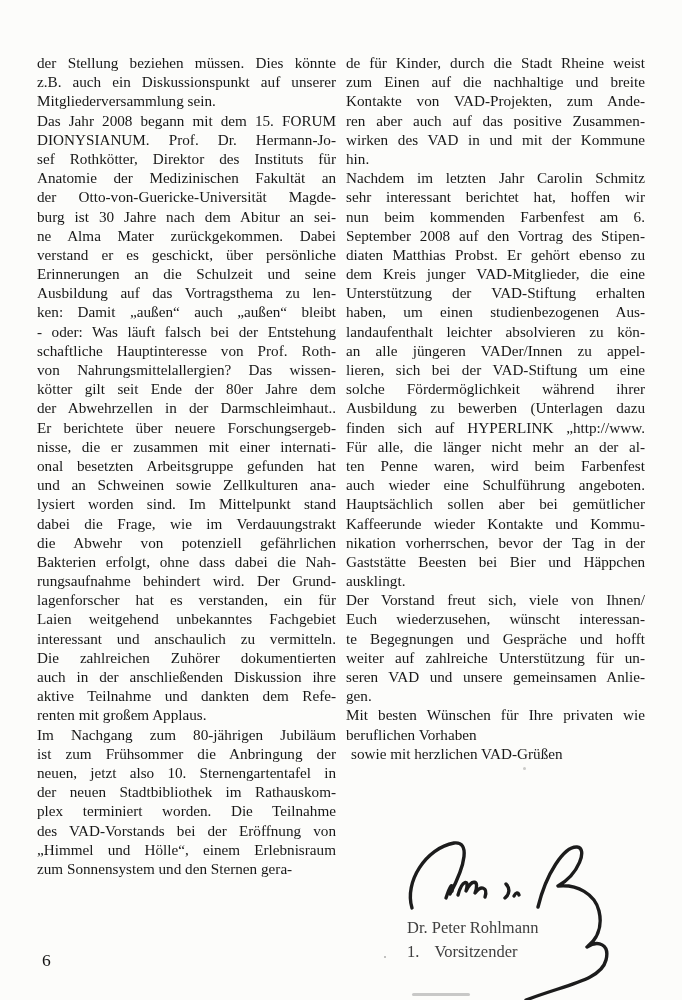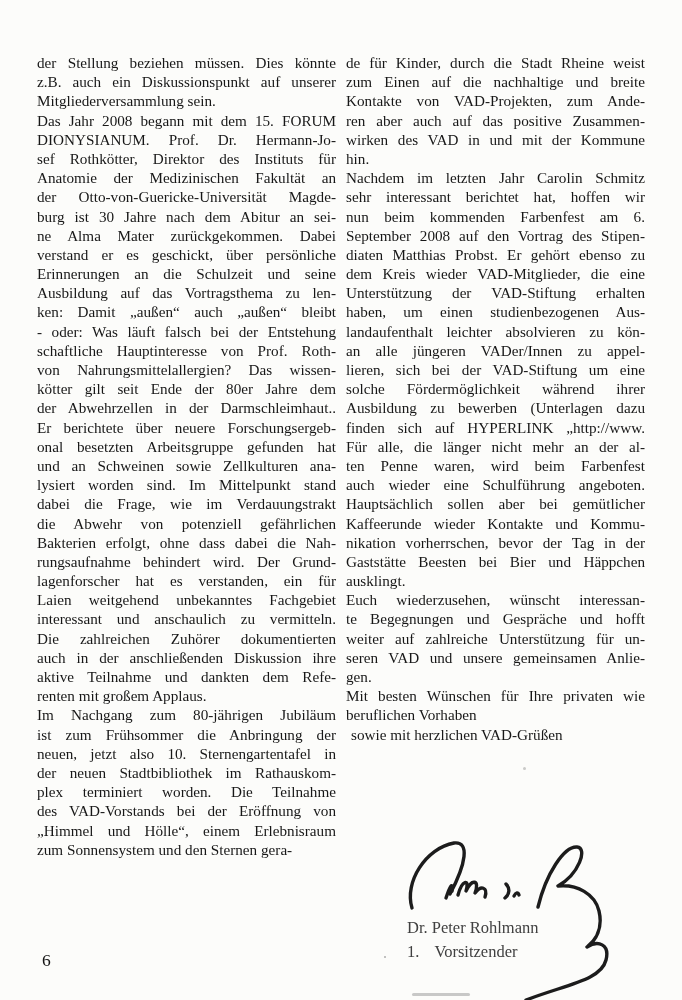--- a/index.html
+++ b/index.html
@@ -101,20 +101,21 @@
         <div class="line">verstand er es geschickt, über persönliche</div>
         <div class="line">Erinnerungen an die Schulzeit und seine</div>
         <div class="line">Ausbildung auf das Vortragsthema zu len-</div>
         <div class="line">ken: Damit „außen“ auch „außen“ bleibt</div>
         <div class="line">- oder: Was läuft falsch bei der Entstehung</div>
         <div class="line">schaftliche Hauptinteresse von Prof. Roth-</div>
         <div class="line">von Nahrungsmittelallergien? Das wissen-</div>
         <div class="line">kötter gilt seit Ende der 80er Jahre dem</div>
         <div class="line">der Abwehrzellen in der Darmschleimhaut..</div>
         <div class="line">Er berichtete über neuere Forschungsergeb-</div>
+        <div class="line">nisse, die er zusammen mit einer internati-</div>
         <div class="line">onal besetzten Arbeitsgruppe gefunden hat</div>
         <div class="line">und an Schweinen sowie Zellkulturen ana-</div>
         <div class="line">lysiert worden sind. Im Mittelpunkt stand</div>
         <div class="line">dabei die Frage, wie im Verdauungstrakt</div>
         <div class="line">die Abwehr von potenziell gefährlichen</div>
         <div class="line">Bakterien erfolgt, ohne dass dabei die Nah-</div>
         <div class="line">rungsaufnahme behindert wird. Der Grund-</div>
         <div class="line">lagenforscher hat es verstanden, ein für</div>
         <div class="line">Laien weitgehend unbekanntes Fachgebiet</div>
         <div class="line">interessant und anschaulich zu vermitteln.</div>
@@ -142,41 +143,42 @@
         <div class="line">ren aber auch auf das positive Zusammen-</div>
         <div class="line">wirken des VAD in und mit der Kommune</div>
         <div class="line end">hin.</div>
       </div>
       <div class="para">
         <div class="line">Nachdem im letzten Jahr Carolin Schmitz</div>
         <div class="line">sehr interessant berichtet hat, hoffen wir</div>
         <div class="line">nun beim kommenden Farbenfest am 6.</div>
         <div class="line">September 2008 auf den Vortrag des Stipen-</div>
         <div class="line">diaten Matthias Probst. Er gehört ebenso zu</div>
-        <div class="line">dem Kreis wieder VAD-Mitglieder, die eine</div>
+        <div class="line">dem Kreis junger VAD-Mitglieder, die eine</div>
         <div class="line">Unterstützung der VAD-Stiftung erhalten</div>
         <div class="line">haben, um einen studienbezogenen Aus-</div>
         <div class="line">landaufenthalt leichter absolvieren zu kön-</div>
         <div class="line">an alle jüngeren VADer/Innen zu appel-</div>
         <div class="line">lieren, sich bei der VAD-Stiftung um eine</div>
         <div class="line">solche Fördermöglichkeit während ihrer</div>
         <div class="line">Ausbildung zu bewerben (Unterlagen dazu</div>
         <div class="line">finden sich auf HYPERLINK „http://www.</div>
       </div>
       <div class="para">
         <div class="line">Für alle, die länger nicht mehr an der al-</div>
         <div class="line">ten Penne waren, wird beim Farbenfest</div>
         <div class="line">auch wieder eine Schulführung angeboten.</div>
         <div class="line">Hauptsächlich sollen aber bei gemütlicher</div>
         <div class="line">Kaffeerunde wieder Kontakte und Kommu-</div>
         <div class="line">nikation vorherrschen, bevor der Tag in der</div>
         <div class="line">Gaststätte Beesten bei Bier und Häppchen</div>
         <div class="line end">ausklingt.</div>
       </div>
       <div class="para">
+        <div class="line">Der Vorstand freut sich, viele von Ihnen/</div>
         <div class="line">Euch wiederzusehen, wünscht interessan-</div>
         <div class="line">te Begegnungen und Gespräche und hofft</div>
         <div class="line">weiter auf zahlreiche Unterstützung für un-</div>
         <div class="line">seren VAD und unsere gemeinsamen Anlie-</div>
         <div class="line end">gen.</div>
       </div>
       <div class="para">
         <div class="line">Mit besten Wünschen für Ihre privaten wie</div>
         <div class="line end">beruflichen Vorhaben</div>
       </div>

